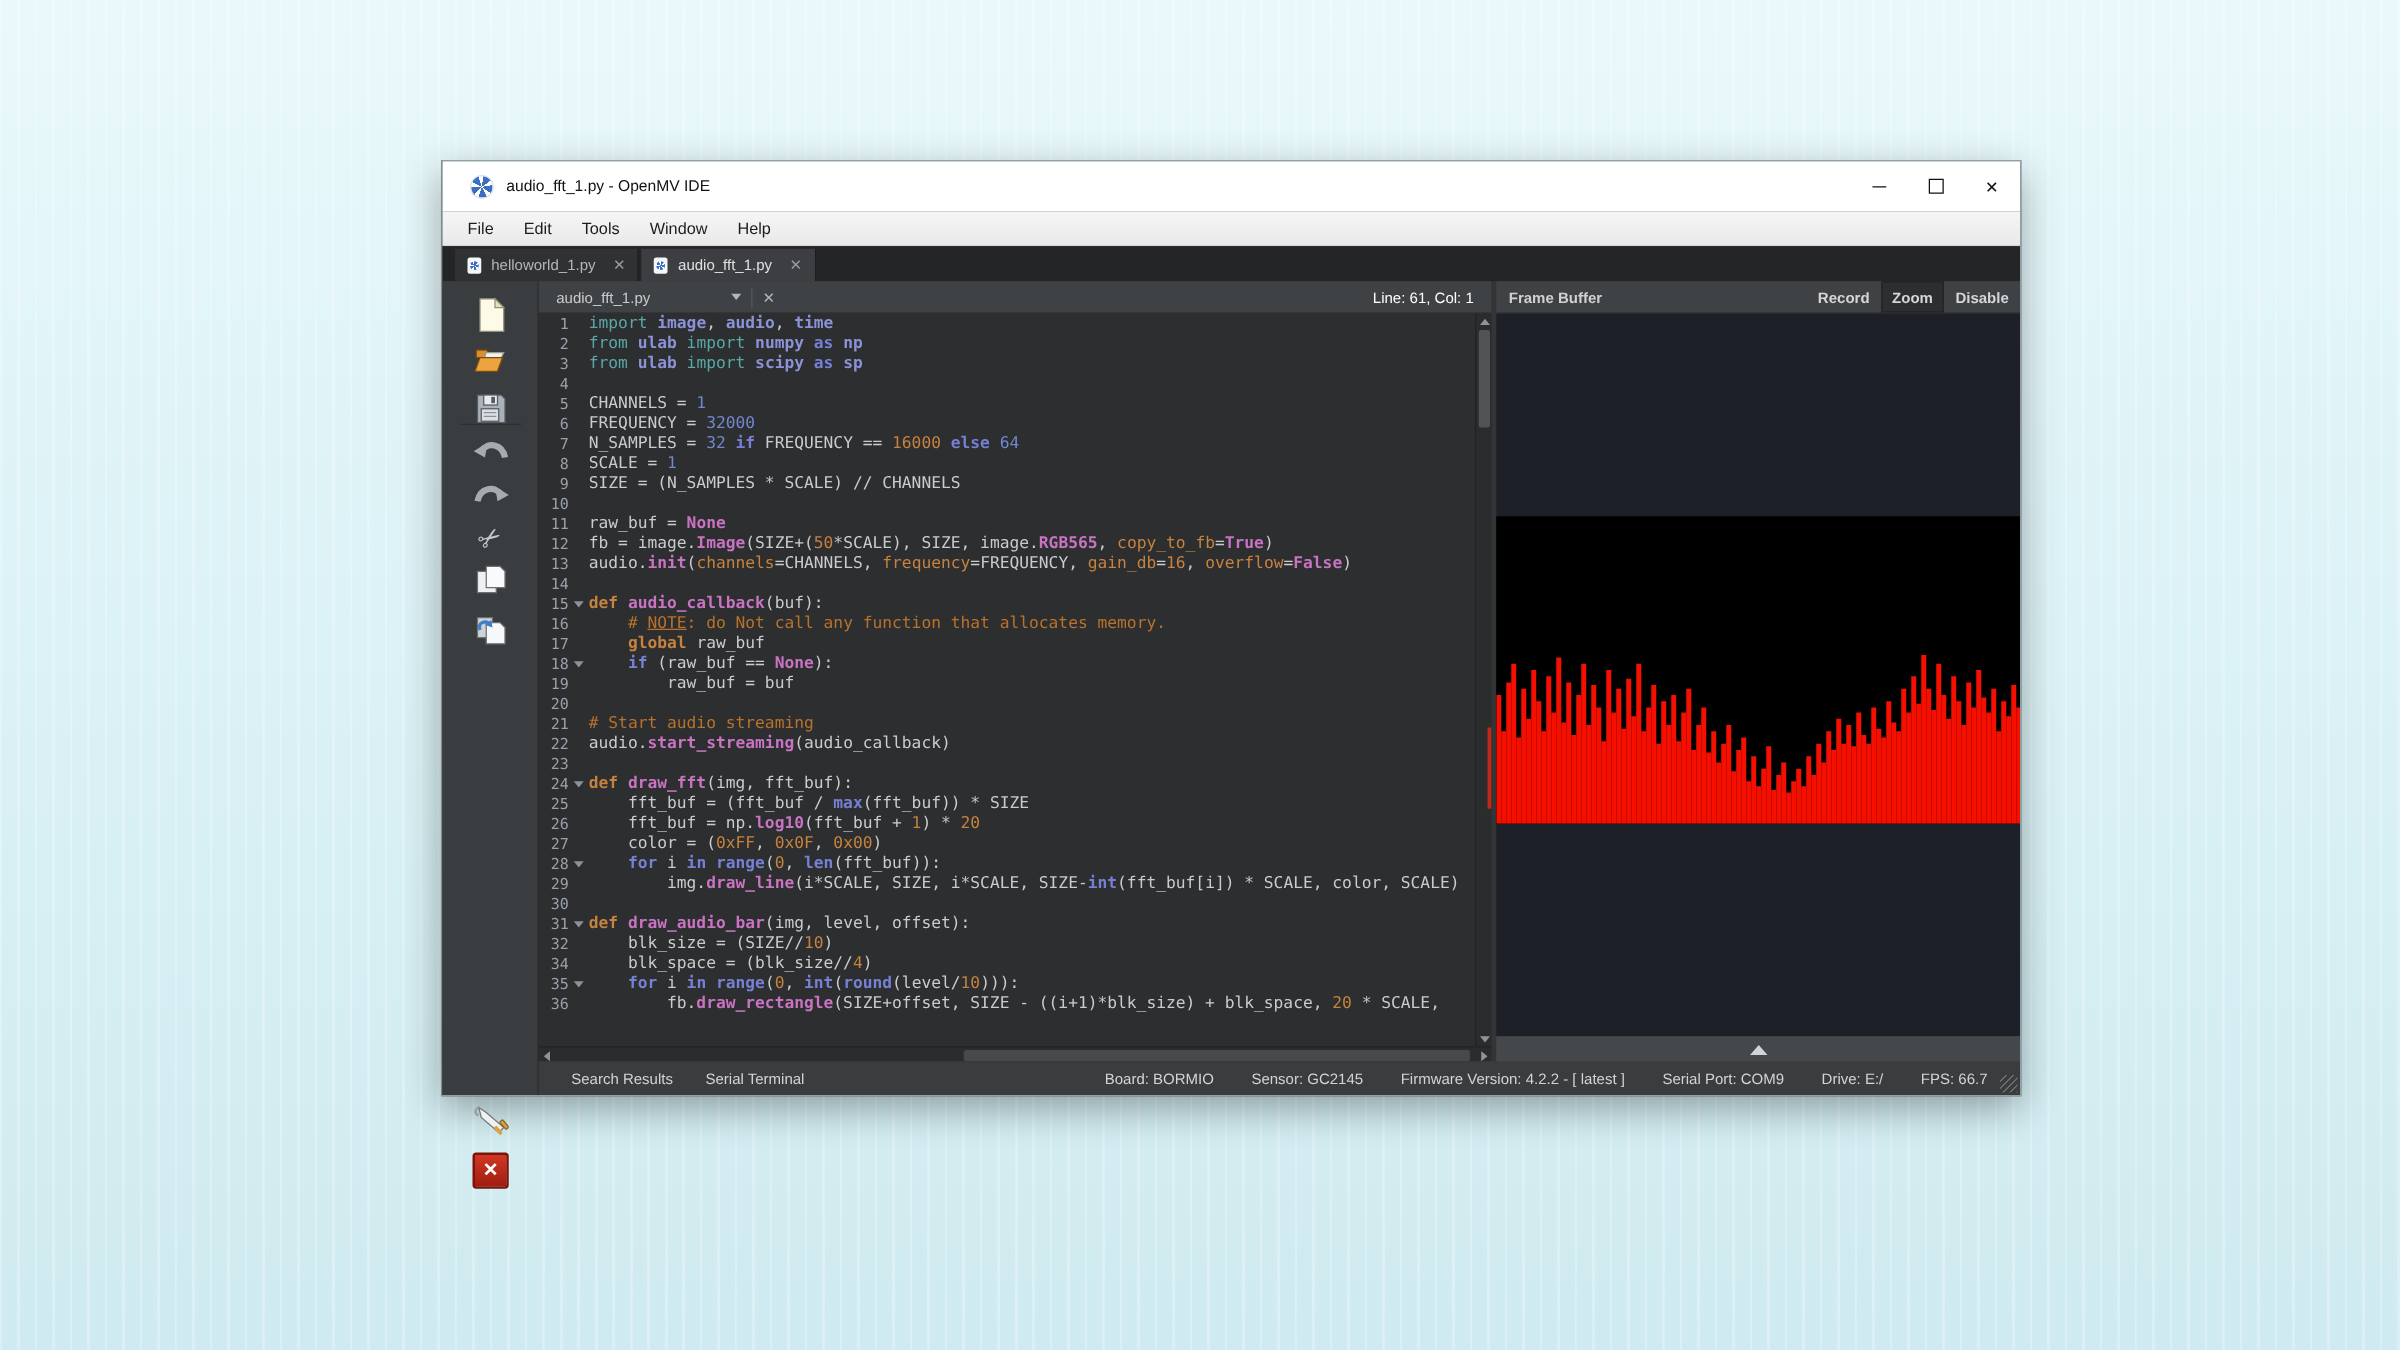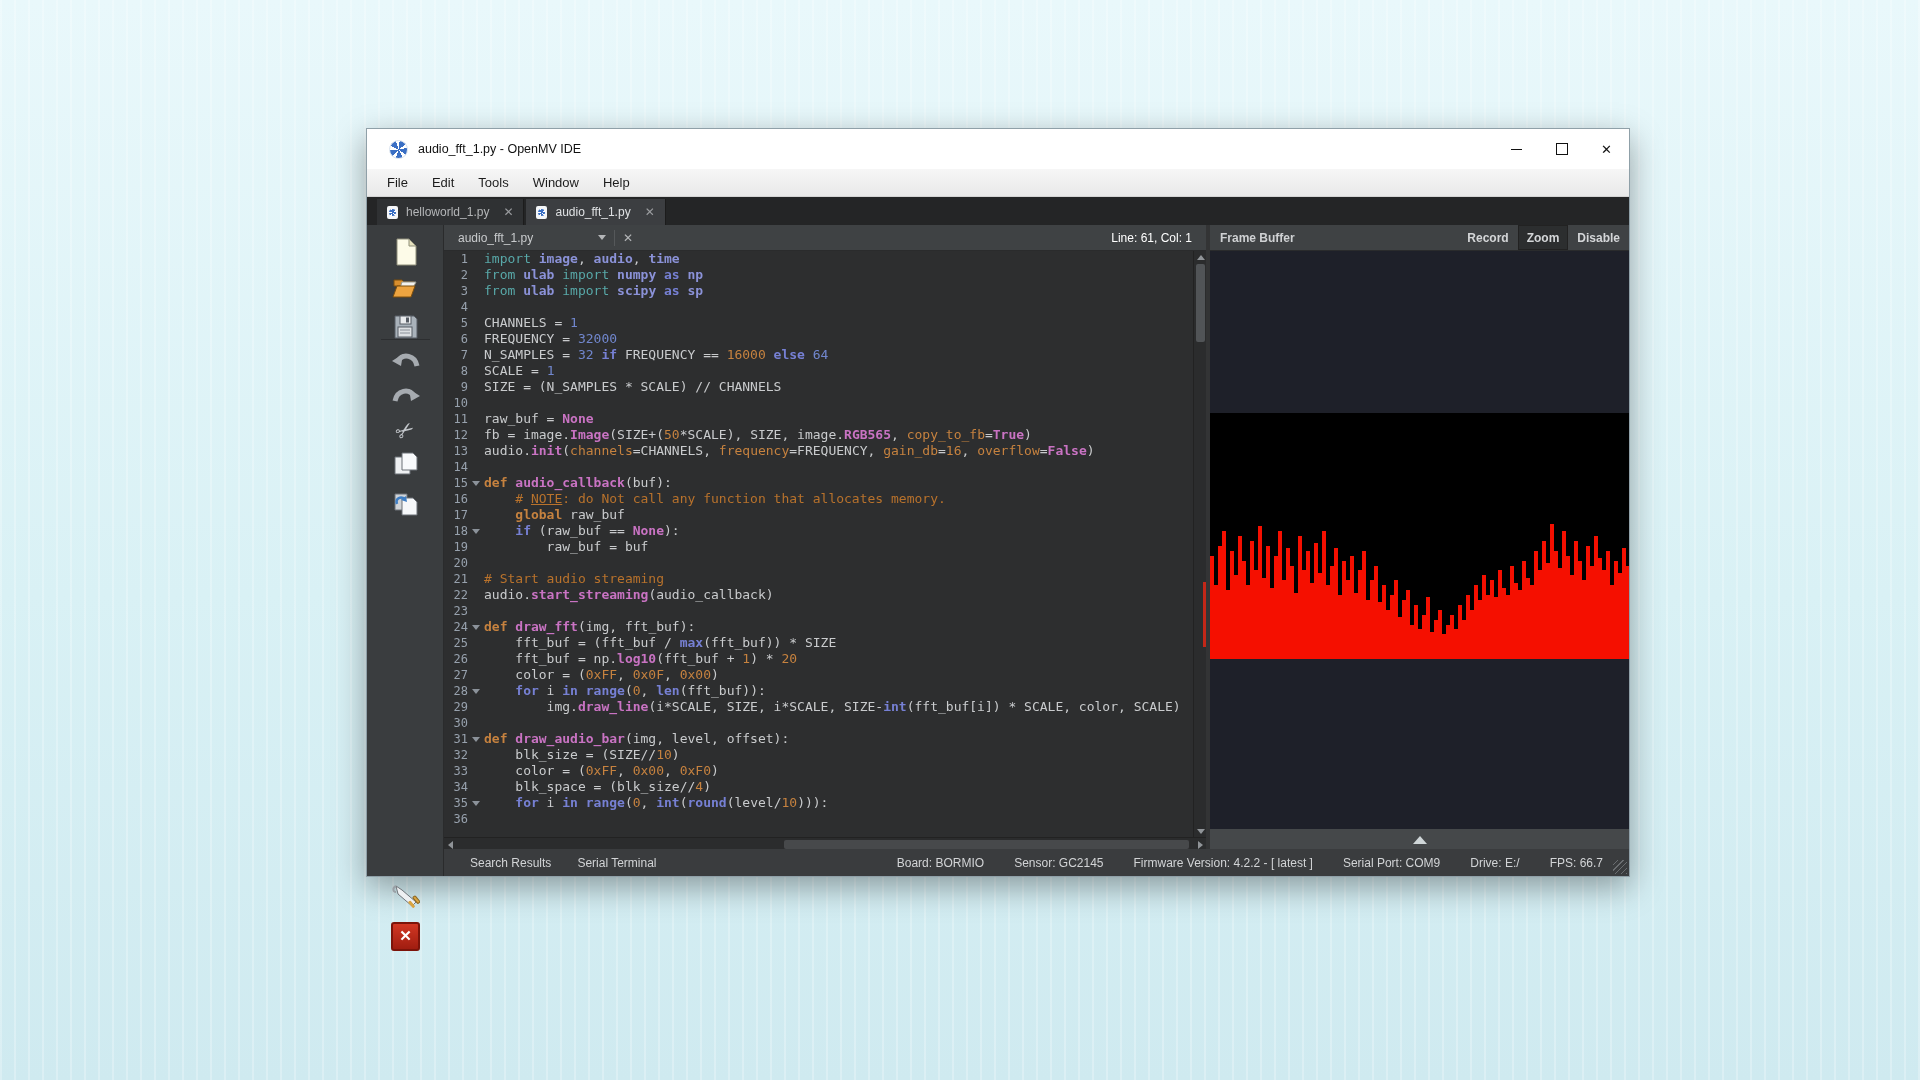--- a/index.html
+++ b/index.html
@@ -3,21 +3,21 @@
 <meta charset="utf-8">
 <style>
   html,body{margin:0;padding:0;}
   body{width:1920px;height:1080px;overflow:hidden;
        font-family:"Liberation Sans", sans-serif;
        background:linear-gradient(180deg,#e9f8fb 0%,#d9f1f5 55%,#cfeaf0 100%);}
   .desktop{position:relative;width:1920px;height:1080px;}
   .desktop::after{content:"";position:absolute;inset:0;pointer-events:none;
        background:repeating-linear-gradient(90deg,rgba(255,255,255,.25) 0 2px,transparent 2px 14px);}
   
-  .window{position:absolute;left:366px;top:128px;width:1264px;height:749px;
+  .window{position:absolute;left:353px;top:128px;width:1264px;height:749px;
        background:#2d2e2f;border:1px solid #8fa0a8;box-sizing:border-box;
        box-shadow:0 10px 30px rgba(0,0,0,.35);z-index:2;}
   
   .titlebar{position:absolute;left:0;top:0;width:100%;height:40px;background:#ffffff;
        display:flex;align-items:center;}
   .app-icon{width:17px;height:17px;border-radius:50%;margin-left:22px;
        background:repeating-conic-gradient(from 8deg,#3a6fc4 0 46deg,#ffffff 46deg 72deg);
        border:1px solid #d8e2ee;}
   .title-text{margin-left:10px;font-size:12.5px;color:#111;}
   .win-btns{margin-left:auto;display:flex;height:100%;}
@@ -277,24 +277,23 @@
           <div class="cl"><span class="ln">23</span><span class="fold"></span><span class="ct"></span></div>
           <div class="cl"><span class="ln">24</span><span class="fold"><i></i></span><span class="ct"><span class="t-dk">def</span><span class="t-id"> </span><span class="t-fn">draw_fft</span><span class="t-id">(img, fft_buf):</span></span></div>
           <div class="cl"><span class="ln">25</span><span class="fold"></span><span class="ct"><span class="t-id">    fft_buf = (fft_buf / </span><span class="t-k2">max</span><span class="t-id">(fft_buf)) * SIZE</span></span></div>
           <div class="cl"><span class="ln">26</span><span class="fold"></span><span class="ct"><span class="t-id">    fft_buf = np.</span><span class="t-fn">log10</span><span class="t-id">(fft_buf + </span><span class="t-wm">1</span><span class="t-id">) * </span><span class="t-wm">20</span></span></div>
           <div class="cl"><span class="ln">27</span><span class="fold"></span><span class="ct"><span class="t-id">    color = (</span><span class="t-wm">0xFF</span><span class="t-id">, </span><span class="t-wm">0x0F</span><span class="t-id">, </span><span class="t-wm">0x00</span><span class="t-id">)</span></span></div>
           <div class="cl"><span class="ln">28</span><span class="fold"><i></i></span><span class="ct"><span class="t-id">    </span><span class="t-k2">for</span><span class="t-id"> i </span><span class="t-k2">in</span><span class="t-id"> </span><span class="t-k2">range</span><span class="t-id">(</span><span class="t-wm">0</span><span class="t-id">, </span><span class="t-k2">len</span><span class="t-id">(fft_buf)):</span></span></div>
           <div class="cl"><span class="ln">29</span><span class="fold"></span><span class="ct"><span class="t-id">        img.</span><span class="t-fn">draw_line</span><span class="t-id">(i*SCALE, SIZE, i*SCALE, SIZE-</span><span class="t-k2">int</span><span class="t-id">(fft_buf[i]) * SCALE, color, SCALE)</span></span></div>
           <div class="cl"><span class="ln">30</span><span class="fold"></span><span class="ct"></span></div>
           <div class="cl"><span class="ln">31</span><span class="fold"><i></i></span><span class="ct"><span class="t-dk">def</span><span class="t-id"> </span><span class="t-fn">draw_audio_bar</span><span class="t-id">(img, level, offset):</span></span></div>
           <div class="cl"><span class="ln">32</span><span class="fold"></span><span class="ct"><span class="t-id">    blk_size = (SIZE//</span><span class="t-wm">10</span><span class="t-id">)</span></span></div>
-          <div class="cl"><span class="ln">33</span><span class="fold"></span><span class="ct"><span class="t-id">    color = (</span><span class="t-wm">0xFF</span><span class="t-id">, </span><span class="t-wm">0x00</span><span class="t-id">, </span><span class="t-wm">0xF0</span><span class="t-id">)</span></span></div>
           <div class="cl"><span class="ln">34</span><span class="fold"></span><span class="ct"><span class="t-id">    blk_space = (blk_size//</span><span class="t-wm">4</span><span class="t-id">)</span></span></div>
           <div class="cl"><span class="ln">35</span><span class="fold"><i></i></span><span class="ct"><span class="t-id">    </span><span class="t-k2">for</span><span class="t-id"> i </span><span class="t-k2">in</span><span class="t-id"> </span><span class="t-k2">range</span><span class="t-id">(</span><span class="t-wm">0</span><span class="t-id">, </span><span class="t-k2">int</span><span class="t-id">(</span><span class="t-k2">round</span><span class="t-id">(level/</span><span class="t-wm">10</span><span class="t-id">))):</span></span></div>
-          <div class="cl"><span class="ln">36</span><span class="fold"></span></div>
+          <div class="cl"><span class="ln">36</span><span class="fold"></span><span class="ct"><span class="t-id">        fb.</span><span class="t-fn">draw_rectangle</span><span class="t-id">(SIZE+offset, SIZE - ((i+1)*blk_size) + blk_space, </span><span class="t-wm">20</span><span class="t-id"> * SCALE,</span></span></div>
         </div>
 
       <div class="vscroll">
         <div class="varrow" style="top:0;">
             <span class="tri-up"></span>
           </div>
         <div class="vthumb"></div>
         <div class="vmark-red"></div>
         <div class="varrow" style="bottom:0;">
             <span class="tri-down"></span>

